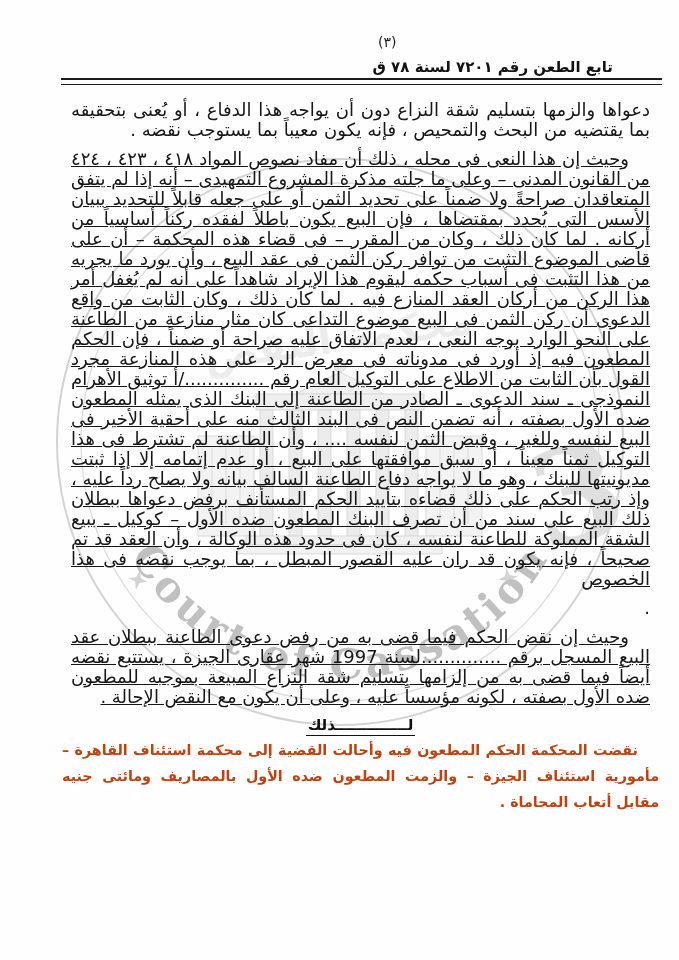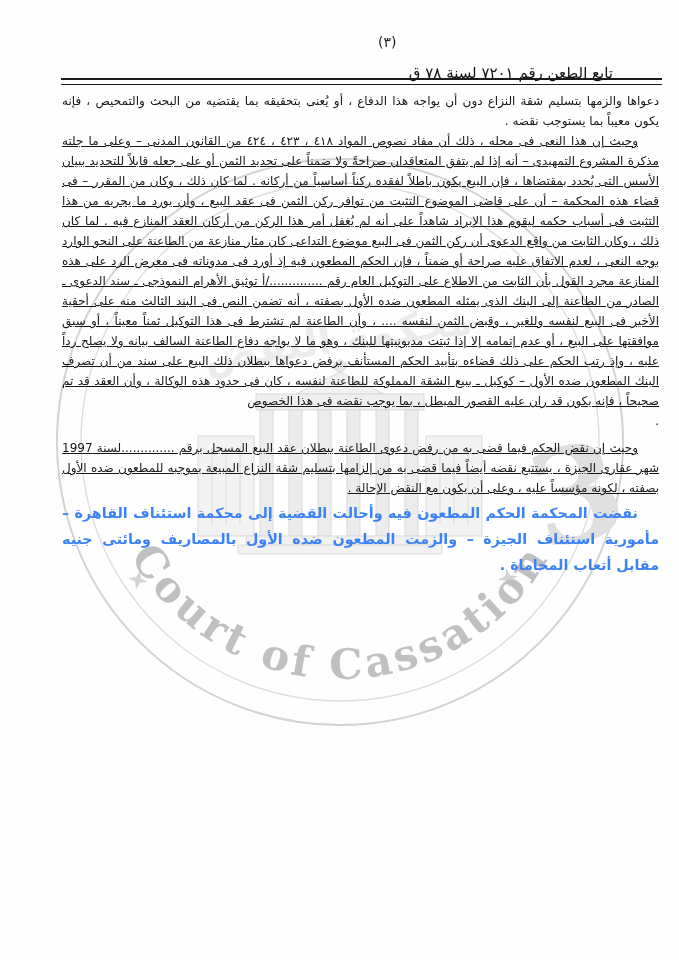--- a/index.html
+++ b/index.html
@@ -14,51 +14,51 @@
     overflow: hidden;
     font-family: "DejaVu Sans", sans-serif;
   }
   .watermark { position: absolute; inset: 0; z-index: 0; }
 
   .pagenum {
     position: absolute; top: 34px; left: 378px;
     font-size: 14px; color: #1a1a1a; z-index: 2;
   }
   .caseref {
-    position: absolute; top: 64px; right: 66px;
-    font-size: 15px; font-weight: normal; color: #111;
+    position: absolute; top: 58px; right: 66px;
+    font-size: 15px; font-weight: bold; color: #111;
     direction: rtl; z-index: 2;
   }
   .rule {
     position: absolute; top: 78px; left: 61px; width: 601px; height: 4px;
     border-top: 2.5px solid #1b1b1b;
     border-bottom: 1.2px solid #1b1b1b;
     z-index: 2;
   }
   .content {
     position: absolute; top: 91px; left: 62px; width: 597px;
     direction: rtl; z-index: 2; color: #161616;
   }
   .para {
-    margin: 0;
-    font-size: 12px; line-height: 20px;
+    margin: 9px;
+    font-size: 18px; line-height: 20px;
     text-align: justify;
   }
   .indent { text-indent: 21px; text-decoration: underline; }
   .period { text-align: right; }
   .gap { margin-top: 7px; }
   .therefore {
     margin: 5px 0 3px; text-align: center;
     font-weight: bold; font-size: 15px; color: #101010;
   }
   .tline { border-bottom: 1.6px solid #111; padding: 0 2px 1px; }
   .verdict {
     margin: 2px 0 0;
     font-weight: bold; font-size: 14.3px; line-height: 26px;
-    text-align: justify; text-indent: 21px; color: #3b82f6;
+    text-align: justify; text-indent: 21px; color: #c2410c;
   }
 </style>
 </head>
 <body>
 
 <div class="page">
 
   <svg class="watermark" width="679" height="960" viewBox="0 0 679 960">
     <defs>
       <path id="wmArc" d="M 113 517 A 240 240 0 0 0 567 517"></path>
@@ -105,16 +105,19 @@
 
   <div class="pagenum">(٣)</div>
   <div class="caseref">تابع الطعن رقم ٧٢٠١ لسنة ٧٨ ق</div>
   <div class="rule"></div>
 
   <div class="content">
     <p class="para">دعواها والزمها بتسليم شقة النزاع دون أن يواجه هذا الدفاع ، أو يُعنى بتحقيقه بما يقتضيه من البحث والتمحيص ، فإنه يكون معيباً بما يستوجب نقضه .</p>
     <p class="para indent">وحيث إن هذا النعى فى محله ، ذلك أن مفاد نصوص المواد ٤١٨ ، ٤٢٣ ، ٤٢٤ من القانون المدنى – وعلى ما جلته مذكرة المشروع التمهيدى – أنه إذا لم يتفق المتعاقدان صراحةً ولا ضمناً على تحديد الثمن أو على جعله قابلاً للتحديد ببيان الأسس التى يُحدد بمقتضاها ، فإن البيع يكون باطلاً لفقده ركناً أساسياً من أركانه . لما كان ذلك ، وكان من المقرر – فى قضاء هذه المحكمة – أن على قاضى الموضوع التثبت من توافر ركن الثمن فى عقد البيع ، وأن يورد ما يجريه من هذا التثبت فى أسباب حكمه ليقوم هذا الإيراد شاهداً على أنه لم يُغفل أمر هذا الركن من أركان العقد المنازع فيه . لما كان ذلك ، وكان الثابت من واقع الدعوى أن ركن الثمن فى البيع موضوع التداعى كان مثار منازعة من الطاعنة على النحو الوارد بوجه النعى ، لعدم الاتفاق عليه صراحة أو ضمناً ، فإن الحكم المطعون فيه إذ أورد فى مدوناته فى معرض الرد على هذه المنازعة مجرد القول بأن الثابت من الاطلاع على التوكيل العام رقم ............../أ توثيق الأهرام النموذجى ـ سند الدعوى ـ الصادر من الطاعنة إلى البنك الذى يمثله المطعون ضده الأول بصفته ، أنه تضمن النص فى البند الثالث منه على أحقية الأخير فى البيع لنفسه وللغير ، وقبض الثمن لنفسه .... ، وأن الطاعنة لم تشترط فى هذا التوكيل ثمناً معيناً ، أو سبق موافقتها على البيع ، أو عدم إتمامه إلا إذا ثبتت مديونيتها للبنك ، وهو ما لا يواجه دفاع الطاعنة السالف بيانه ولا يصلح رداً عليه ، وإذ رتب الحكم على ذلك قضاءه بتأييد الحكم المستأنف برفض دعواها ببطلان ذلك البيع على سند من أن تصرف البنك المطعون ضده الأول – كوكيل ـ ببيع الشقة المملوكة للطاعنة لنفسه ، كان فى حدود هذه الوكالة ، وأن العقد قد تم صحيحاً ، فإنه يكون قد ران عليه القصور المبطل ، بما يوجب نقضه فى هذا الخصوص</p>
     <p class="para period">.</p>
     <p class="para indent gap">وحيث إن نقض الحكم فيما قضى به من رفض دعوى الطاعنة ببطلان عقد البيع المسجل برقم ..............لسنة 1997 شهر عقارى الجيزة ، يستتبع نقضه أيضاً فيما قضى به من إلزامها بتسليم شقة النزاع المبيعة بموجبه للمطعون ضده الأول بصفته ، لكونه مؤسساً عليه ، وعلى أن يكون مع النقض الإحالة .</p>
+    <div class="therefore">
+      <span class="tline">لــــــــــــــذلك</span>
+    </div>
     <p class="verdict">نقضت المحكمة الحكم المطعون فيه وأحالت القضية إلى محكمة استئناف القاهرة – مأمورية استئناف الجيزة – والزمت المطعون ضده الأول بالمصاريف ومائتى جنيه مقابل أتعاب المحاماة .</p>
   </div>
 
 </div>
 
 </body></html>

